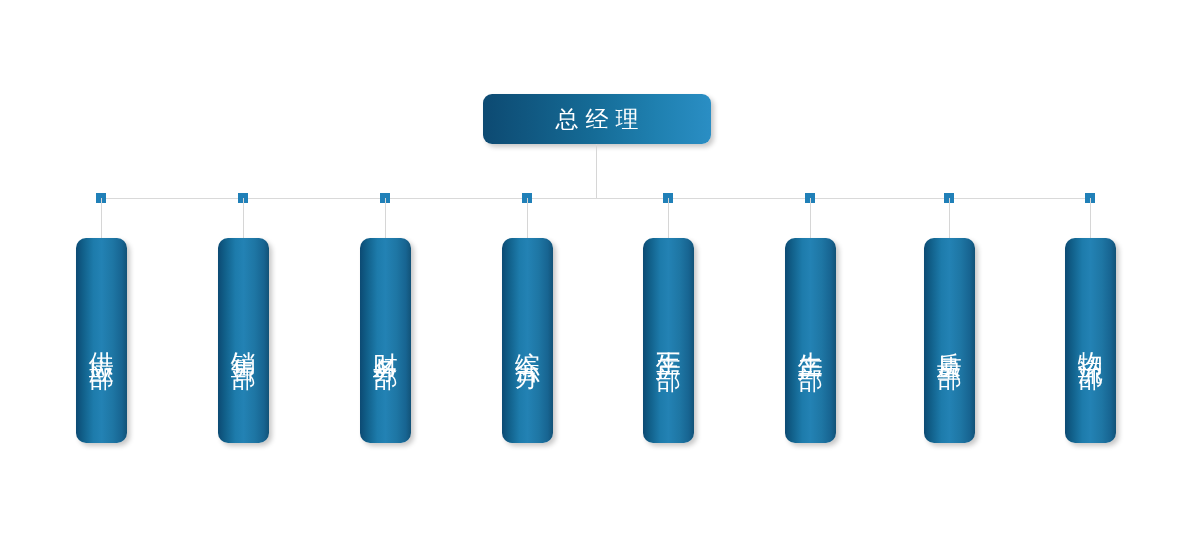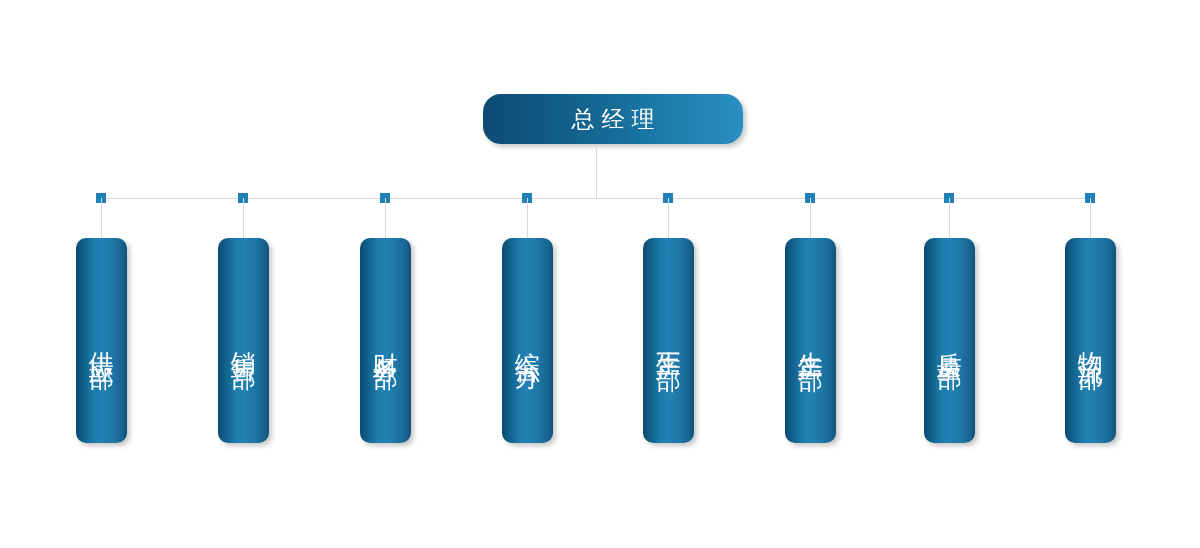--- a/index.html
+++ b/index.html
@@ -19,23 +19,23 @@
     width: 1200px;
     height: 548px;
     background: #ffffff;
   }
 
   
   .root-node {
     position: absolute;
     left: 483px;
     top: 94px;
-    width: 260px;
+    width: 228px;
     height: 50px;
-    border-radius: 18px;
+    border-radius: 9px;
     background: linear-gradient(90deg,
         #0d4a72 0%,
         #10567f 18%,
         #156b96 48%,
         #1f80b0 76%,
         #2a8ec4 100%);
     box-shadow: 3px 3px 5px rgba(0, 0, 0, 0.22);
     display: flex;
     align-items: center;
     justify-content: center;

